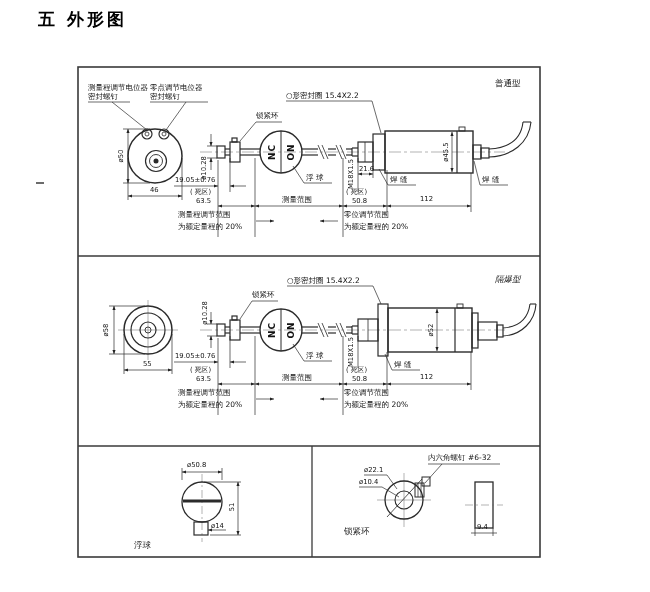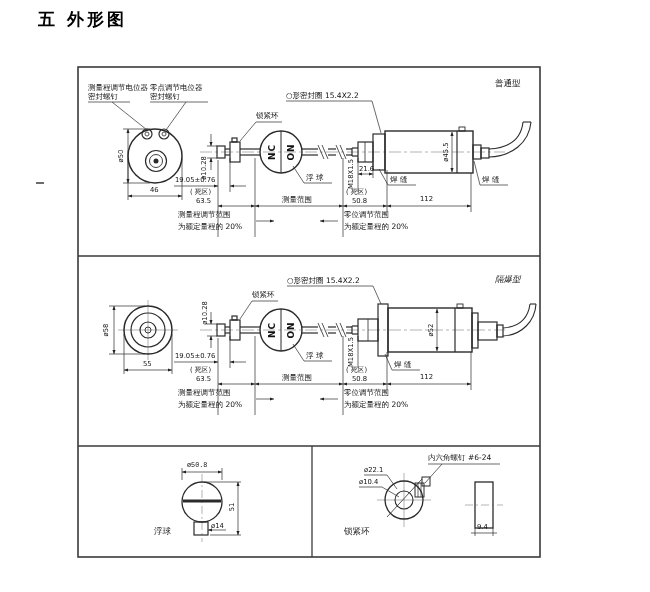--- a/index.html
+++ b/index.html
@@ -324,23 +324,23 @@
   <span class="lbl dim" style="left:346px;top:367px;">( 死区)</span>
   <span class="lbl dim" style="left:352px;top:376px;">50.8</span>
   <span class="lbl dim rot" style="left:351px;top:352px;">M18X1.5</span>
   <span class="lbl dim rot" style="left:431px;top:330px;">ø52</span>
   <span class="lbl dim" style="left:420px;top:374px;">112</span>
   <span class="lbl" style="left:178px;top:389px;">测量程调节范围</span>
   <span class="lbl" style="left:178px;top:401px;">为额定量程的 20%</span>
   <span class="lbl" style="left:344px;top:389px;">零位调节范围</span>
   <span class="lbl" style="left:344px;top:401px;">为额定量程的 20%</span>
 
-  <span class="lbl dim" style="left:187px;top:462px;font-family:Liberation Mono, monospace;">ø50.8</span>
+  <span class="lbl dim" style="left:187px;top:462px;">ø50.8</span>
   <span class="lbl dim rot" style="left:232px;top:507px;">51</span>
   <span class="lbl dim" style="left:211px;top:523px;">ø14</span>
-  <span class="lbl big" style="left:134px;top:527px;margin-left:20px;">浮球</span>
-  <span class="lbl" style="left:428px;top:454px;">内六角螺钉 #6-24</span>
+  <span class="lbl big" style="left:134px;top:541px;">浮球</span>
+  <span class="lbl" style="left:428px;top:454px;">内六角螺钉 #6-32</span>
   <span class="lbl dim" style="left:364px;top:467px;">ø22.1</span>
   <span class="lbl dim" style="left:359px;top:479px;">ø10.4</span>
   <span class="lbl dim" style="left:477px;top:524px;">9.4</span>
   <span class="lbl big" style="left:344px;top:527px;">锁紧环</span>
 
 </div>
 
 </body></html>

